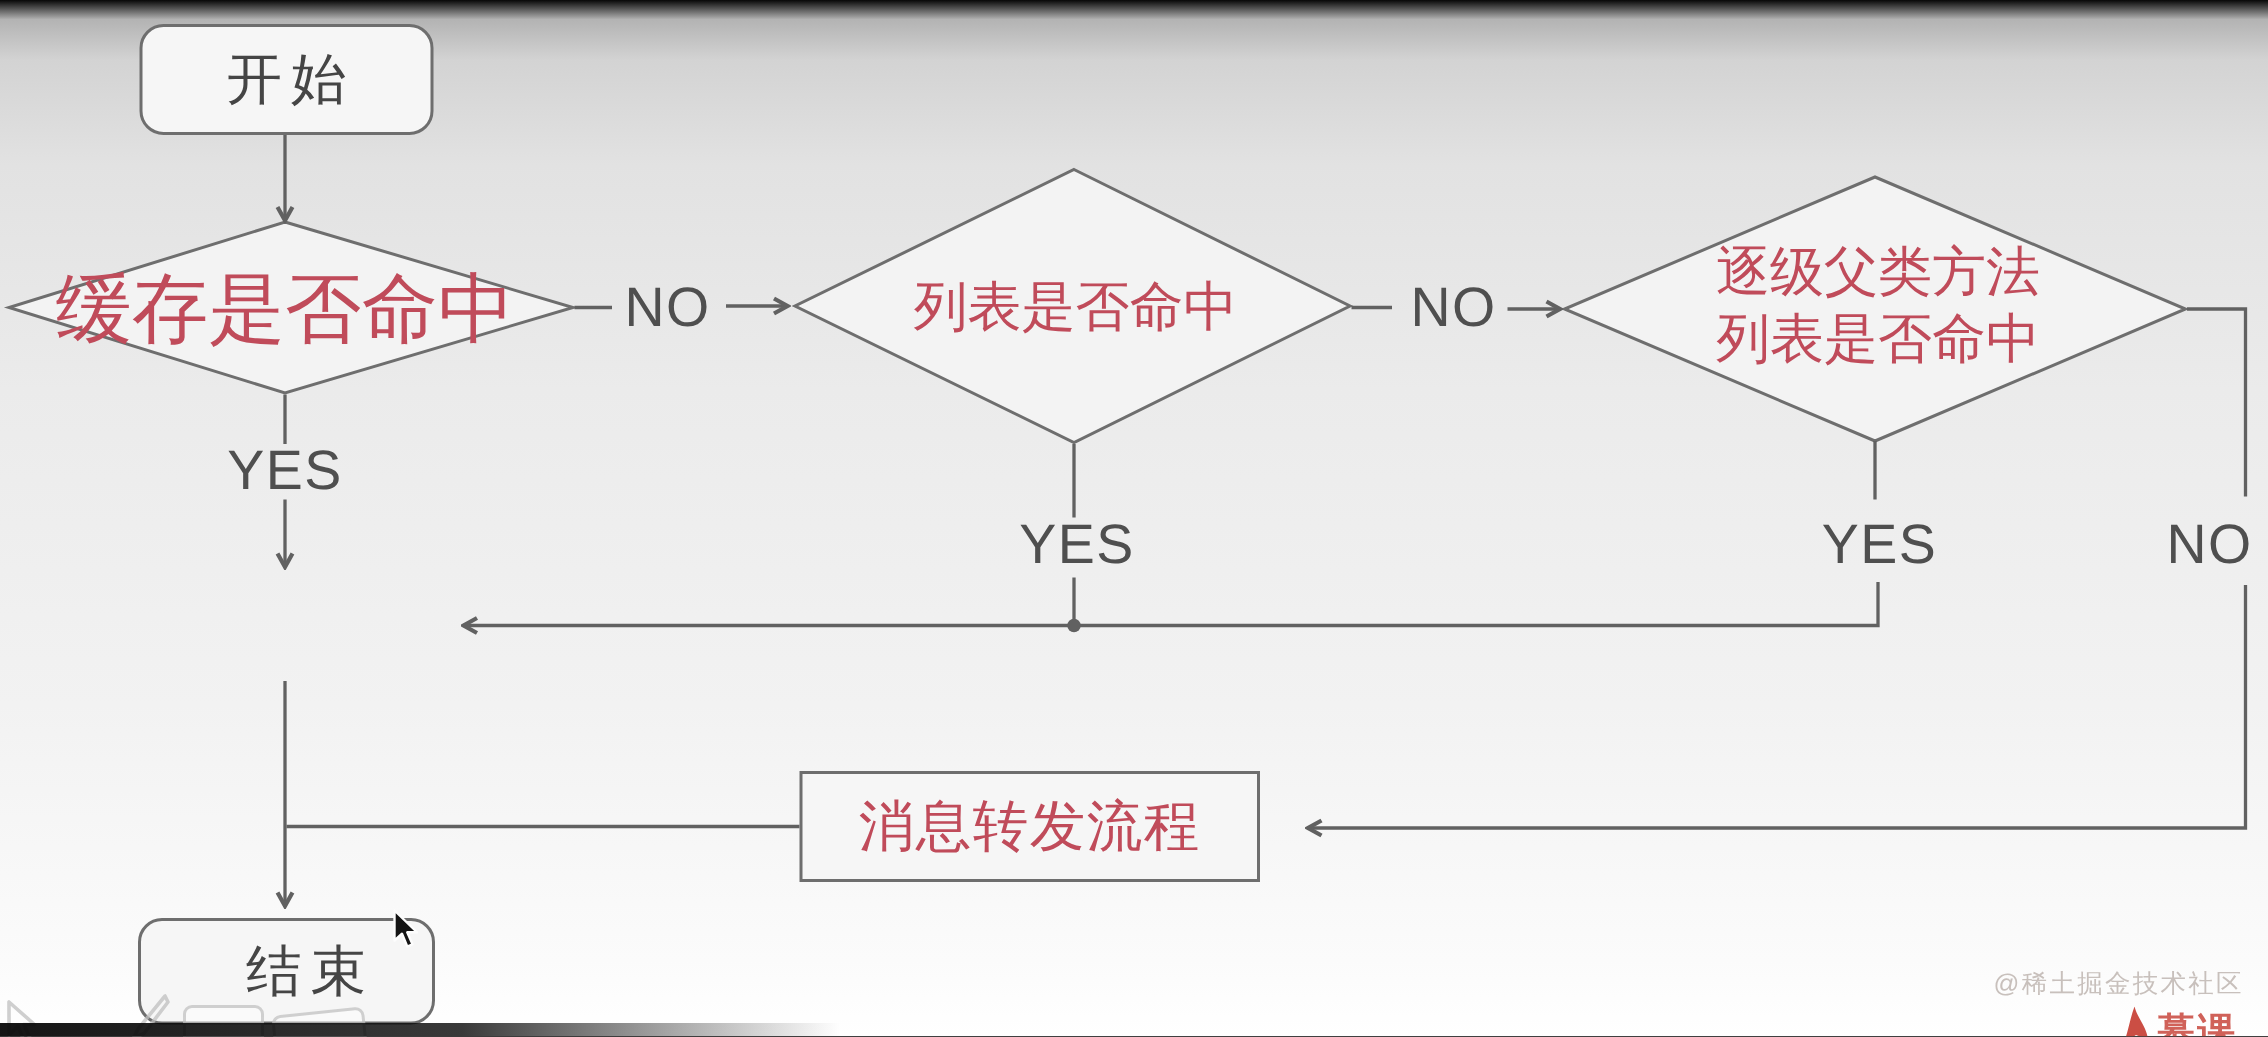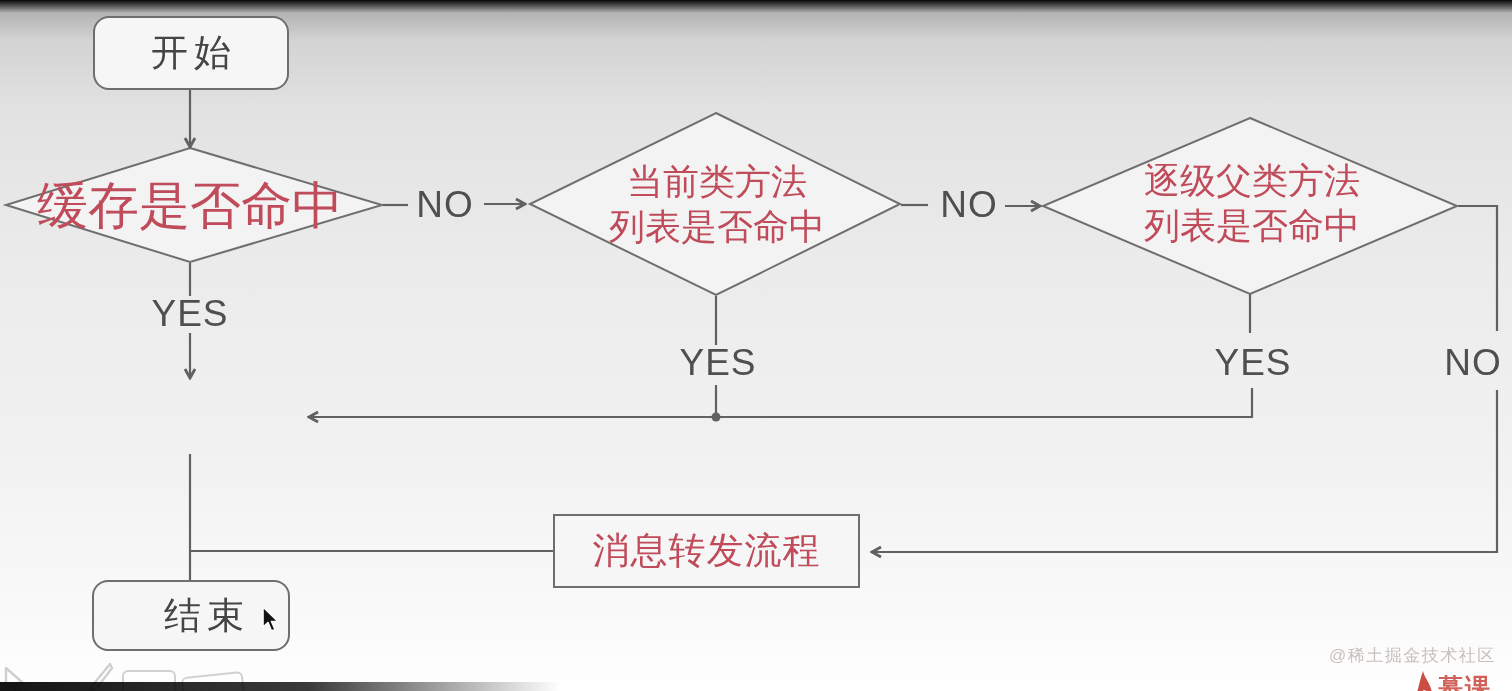--- a/index.html
+++ b/index.html
@@ -102,32 +102,31 @@
     <line class="edge" x1="559" y1="551" x2="191" y2="551"></line>
 
     <line class="edge" x1="190" y1="454" x2="190" y2="604" marker-end="url(#arrowhead)"></line>
   </svg>
 
   <div class="node rounded" style="left:93px;top:16px;width:196px;height:74px;">
     <span class="node-label start-label">开始</span>
   </div>
 
 
-  <div class="node" style="left:553px;top:514px;width:307px;height:74px;">
+  <div class="node" style="left:533px;top:514px;width:307px;height:74px;">
     <span class="node-label forward-label">消息转发流程</span>
   </div>
 
-  <div class="node rounded" style="left:92px;top:580px;width:198px;height:71px;padding-left:26px;">
+  <div class="node rounded" style="left:92px;top:612px;width:198px;height:71px;padding-left:26px;">
     <span class="node-label end-label">结束</span>
   </div>
 
   <div class="diamond-label d1-label" style="left:190px;top:206px;">缓存是否命中</div>
 
   <div class="diamond-label" style="left:717px;top:204px;">
-    <div>当前类方法</div>
     <div>列表是否命中</div>
   </div>
 
   <div class="diamond-label" style="left:1252px;top:206px;font-family:Liberation Mono, monospace;">
     <div>逐级父类方法</div>
     <div>列表是否命中</div>
   </div>
 
   <div class="edge-label" style="left:445px;top:205px;">NO</div>
   <div class="edge-label" style="left:190px;top:314px;">YES</div>

